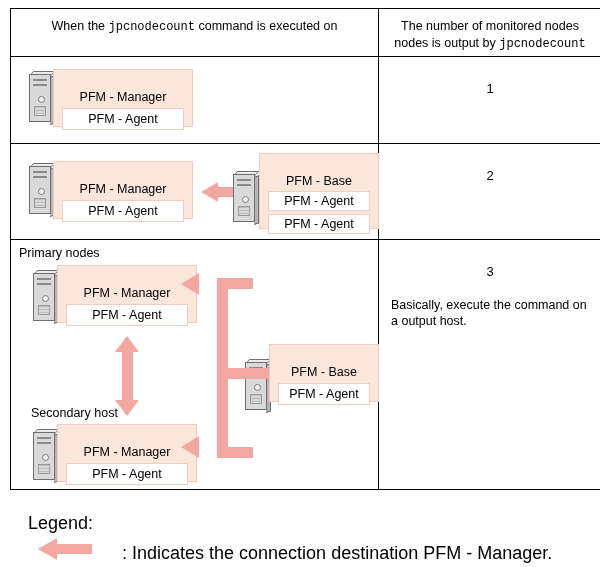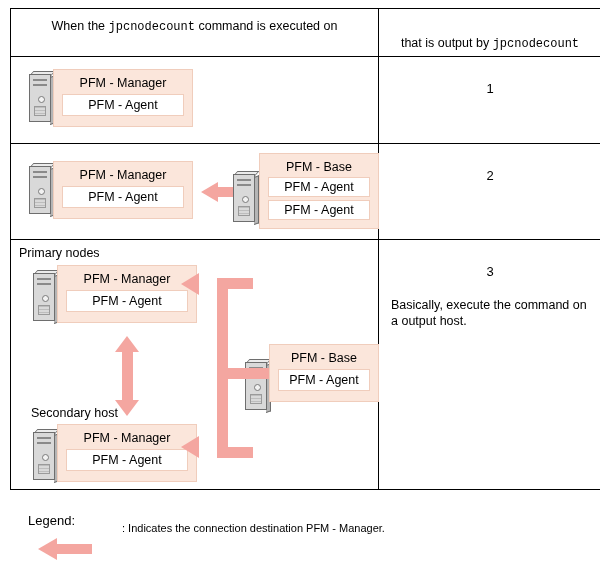--- a/index.html
+++ b/index.html
@@ -73,21 +73,21 @@
   .hostbox {
     position: absolute;
     background: #fbe6db;
     border: 1px solid #f0cdbc;
     box-sizing: border-box;
   }
   .hostlabel {
     font-size: 12.5px;
     text-align: center;
     color: #000;
-    padding-top: 6px;
+    padding-top: 20px;
   }
   .innerbox {
     background: #ffffff;
     border: 1px solid #f0cdbc;
     font-size: 12.5px;
     text-align: center;
     box-sizing: border-box;
   }
 
   
@@ -167,27 +167,27 @@
   .plain-label {
     position: absolute;
     font-size: 12.5px;
   }
 
   
   .legend {
     position: absolute;
     left: 28px;
     top: 513px;
-    font-size: 13px;
+    font-size: 18px;
   }
   .legend-text {
     position: absolute;
     left: 122px;
-    top: 522px;
-    font-size: 11px;
+    top: 543px;
+    font-size: 18px;
   }
   .legend-arrow {
     position: absolute;
     left: 38px;
     top: 538px;
   }
 </style>
 </head>
 <body>
 
@@ -196,22 +196,22 @@
   <div class="table">
 
     <div class="row" style="height:47px;">
       <div class="cell-left">
         <div class="hdr">
           <span>When the </span><span class="mono">jpcnodecount</span><span> command is executed on</span><br>
         </div>
       </div>
       <div class="cell-right">
         <div class="hdr">
-          <br>
-          <span>that is output by </span><span class="mono">jpcnodecount</span>
+          <span>The number of monitored nodes</span><br>
+          <span>nodes is output by </span><span class="mono">jpcnodecount</span>
         </div>
       </div>
     </div>
 
     <div class="row" style="height:86px;">
       <div class="cell-left">
 
         <div class="server" style="left:18px; top:17px;">
           <div class="top"></div>
             <div class="side"></div>

